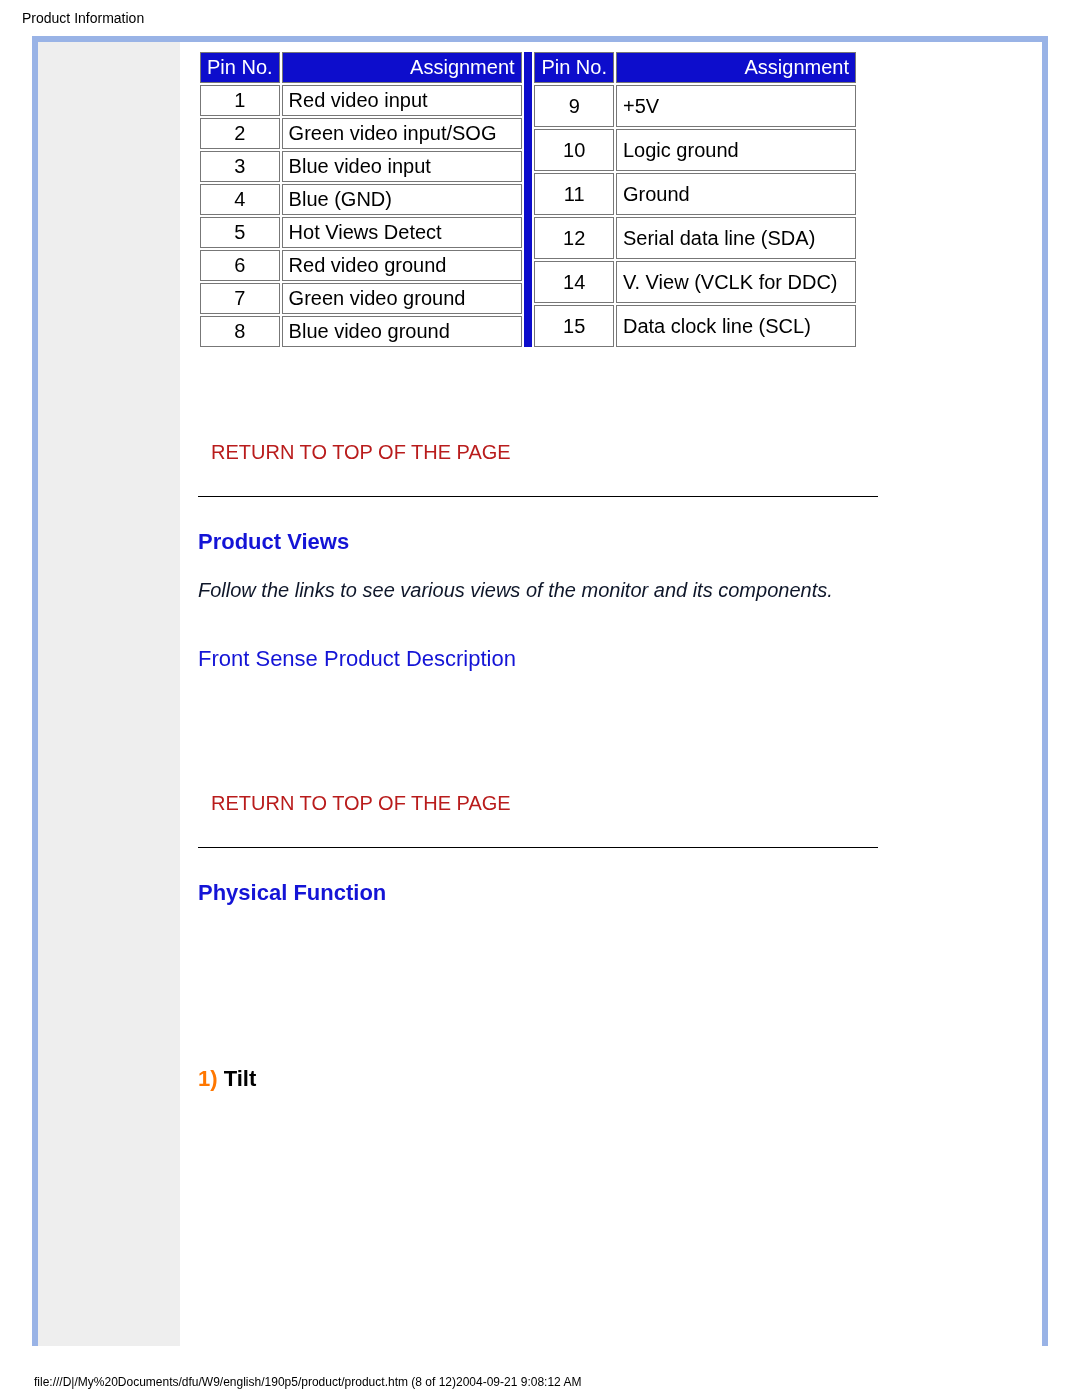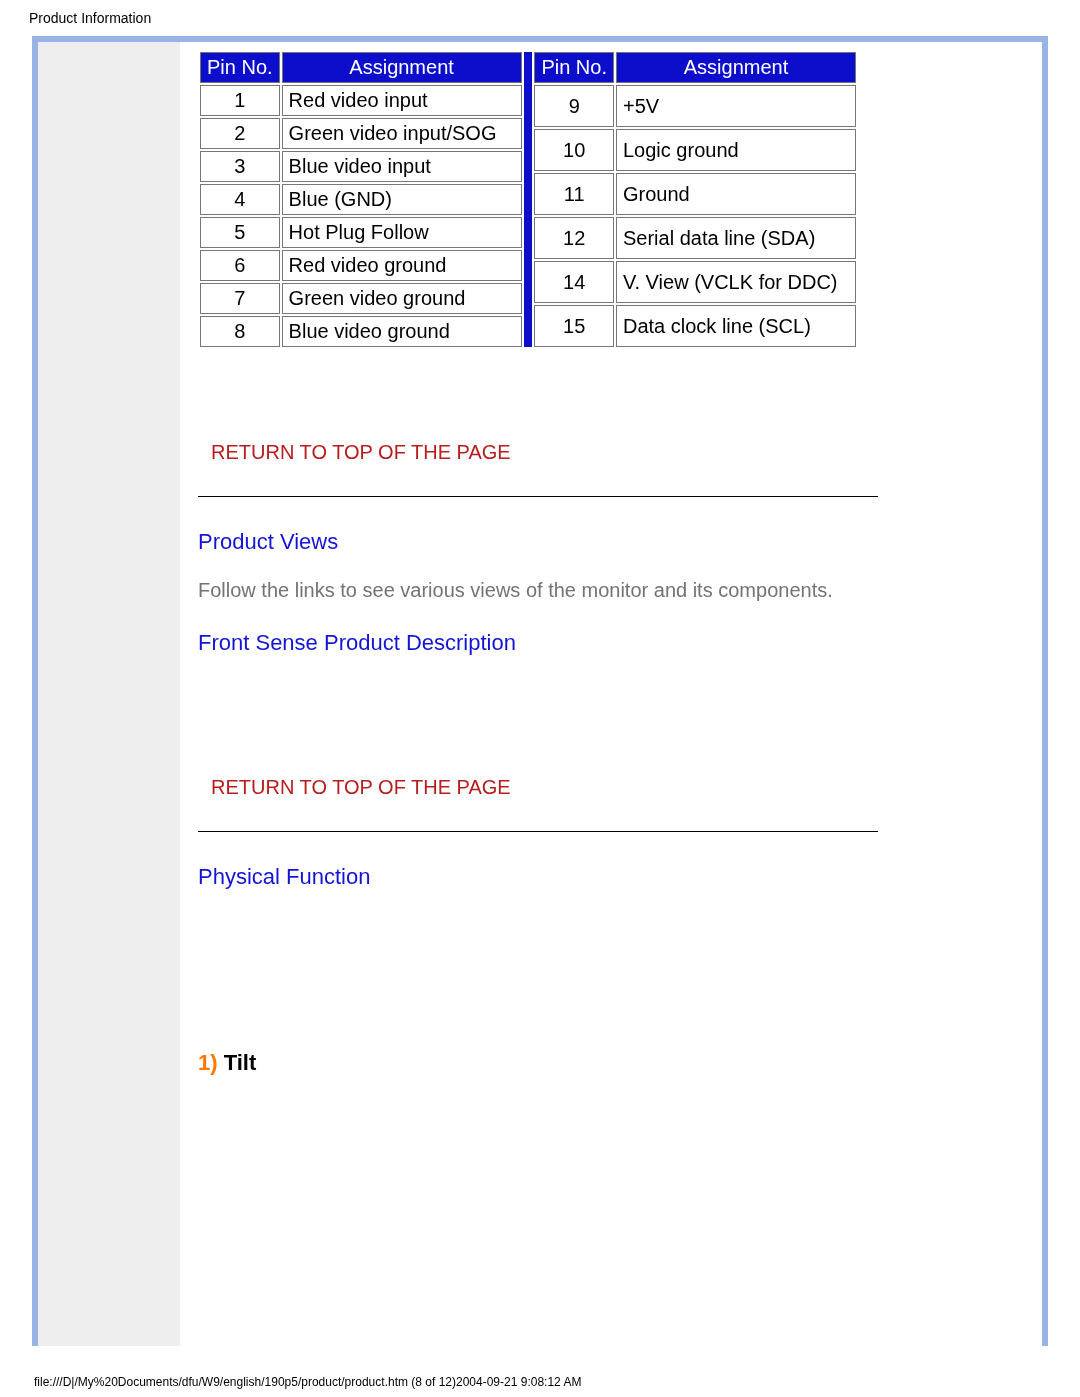--- a/index.html
+++ b/index.html
@@ -7,21 +7,21 @@
   body {
     width: 1080px;
     height: 1397px;
     background: #ffffff;
     font-family: Arial, Helvetica, sans-serif;
     position: relative;
   }
   .page-header {
     font-size: 14px;
     color: #000;
-    padding: 10px 0 0 29px;
+    padding: 10px 0 0 22px;
     height: 28px;
   }
   .outer-frame {
     position: absolute;
     top: 36px;
     left: 32px;
     width: 1016px;
     height: 1310px;
     background: #ffffff;
     border-top: 6px solid #99b3e6;
@@ -60,21 +60,21 @@
   .pin-table th, .pin-table td {
     border: 1px solid #777;
     padding: 3px 6px;
     vertical-align: middle;
     white-space: nowrap;
   }
   .pin-table th {
     background: #0d0dcc;
     color: #ffffff;
     font-weight: normal;
-    text-align: center;
+    text-align: right;
   }
   .pin-table td.num {
     text-align: center;
     width: 46px;
   }
   .pin-table td.assign {
     min-width: 240px;
   }
   .pin-gap {
     width: 32px;
@@ -94,27 +94,28 @@
   }
   hr.sep {
     border: none;
     border-top: 1.5px solid #000;
     width: 680px;
     margin: 32px 0;
   }
   .section-heading {
     color: #1414d6;
     font-size: 22px;
-    font-weight: normal;
+    font-weight: bold;
     margin: 20px 0 24px 0;
   }
   .body-text {
     font-size: 20px;
-    color: #737373;
-    margin: 0 0 28px 0;
+    color: #0f172a;
+    margin: 0 0 44px 0;
+    font-style: italic;
   }
   .front-link {
     color: #1414d6;
     font-size: 22px;
     margin: 0 0 28px 0;
     display: block;
   }
   .tilt-heading {
     font-size: 22px;
     font-weight: bold;
@@ -162,21 +163,21 @@
             <tr>
                 <td class="num">3</td>
                 <td class="assign">Blue video input</td>
               </tr>
             <tr>
                 <td class="num">4</td>
                 <td class="assign">Blue (GND)</td>
               </tr>
             <tr>
                 <td class="num">5</td>
-                <td class="assign">Hot Plug Follow</td>
+                <td class="assign">Hot Views Detect</td>
               </tr>
             <tr>
                 <td class="num">6</td>
                 <td class="assign">Red video ground</td>
               </tr>
             <tr>
                 <td class="num">7</td>
                 <td class="assign">Green video ground</td>
               </tr>
             <tr>

